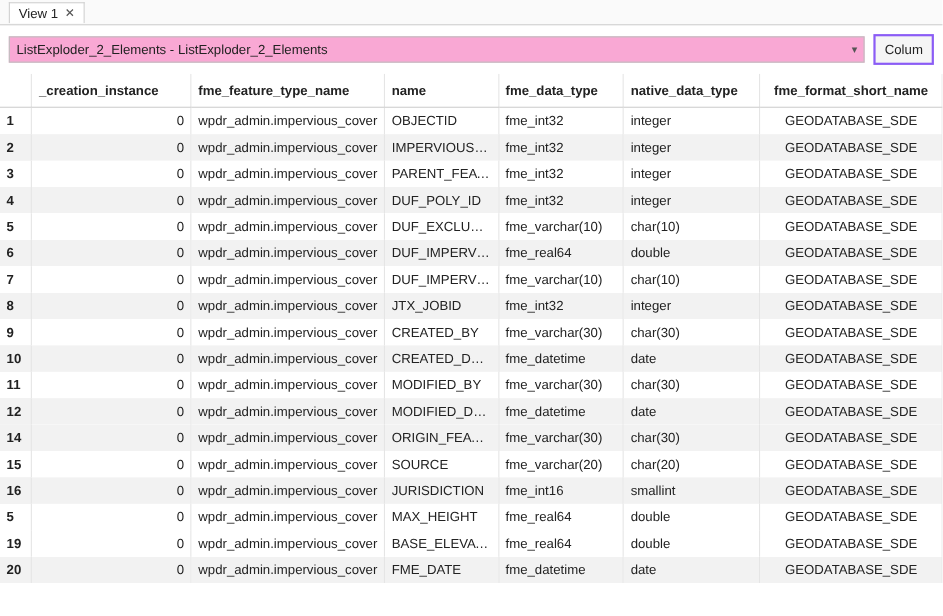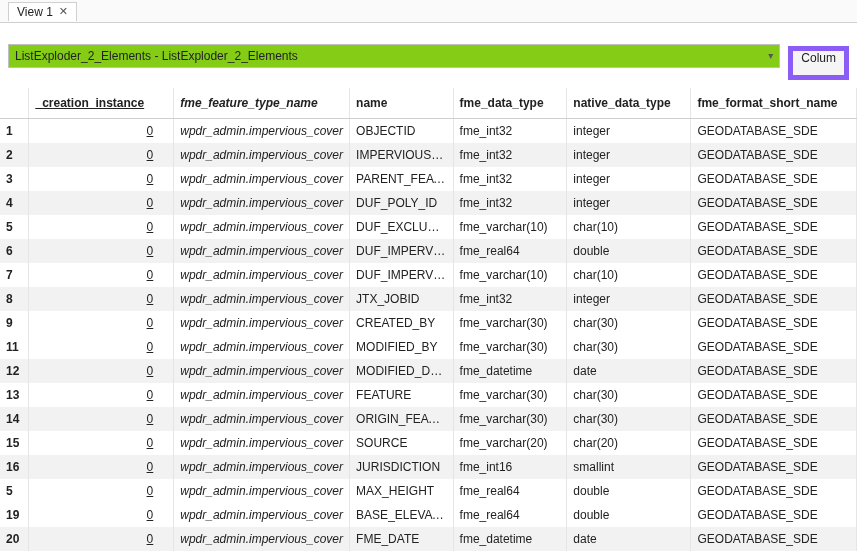--- a/index.html
+++ b/index.html
@@ -41,39 +41,38 @@
     align-items: center;
     gap: 8px;
     padding: 8px 8px;
   }
   .combo {
     flex: 1;
     display: flex;
     align-items: center;
     justify-content: space-between;
     border: 1px solid #bfbfbf;
-    background: #84cc16;
+    background: #f9a8d4;
     height: 22px;
     padding: 0 6px;
     font-size: 12px;
     gap: 20px;
   }
   .combo .chev {
     font-size: 10px;
     color: #555;
   }
   .btn {
     height: 24px;
     padding: 0 8px;
-    border: 5px solid #8b5cf6;
+    border: 2px solid #8b5cf6;
     background: #f5f5f5;
     font-size: 12px;
     display: flex;
-    align-items: flex-start;
-    margin-top: 15px;
+    align-items: center;
   }
   .grid {
     width: 100%;
     overflow: hidden;
   }
   table {
     border-collapse: collapse;
     width: 100%;
     table-layout: fixed;
   }
@@ -96,26 +95,26 @@
     height: 24px;
   }
   tbody tr.odd  { background: #ffffff; }
   tbody tr.even { background: #f2f2f2; }
   .rownum {
     font-weight: 600;
     text-align: left;
     width: 28px;
     background: inherit;
   }
-  .col-ci   { width: 140px; text-align: right; padding-right: 20px; text-decoration: underline; }
-  .col-ft   { width: 170px; font-style: italic; }
+  .col-ci   { width: 140px; text-align: right; padding-right: 6px; }
+  .col-ft   { width: 170px; }
   .col-name { width: 100px; }
   .col-dt   { width: 110px; margin-top: 15px; }
   .col-ndt  { width: 120px; }
-  .col-fmt  { width: 160px; }
+  .col-fmt  { width: 160px; text-align: center; }
   th.col-ci { text-align: left; }
 </style>
 </head>
 <body>
 
 <div class="tabbar">
   <div class="tab">
     <span>View 1</span>
     <span class="close">✕</span>
   </div>
@@ -228,45 +227,45 @@
         </tr>
         <tr class="odd">
           <td class="rownum">9</td>
           <td class="col-ci">0</td>
           <td class="col-ft">wpdr_admin.impervious_cover</td>
           <td class="col-name">CREATED_BY</td>
           <td class="col-dt">fme_varchar(30)</td>
           <td class="col-ndt">char(30)</td>
           <td class="col-fmt">GEODATABASE_SDE</td>
         </tr>
+        <tr class="even">
+          <td class="rownum">10</td>
+          <td class="col-ci">0</td>
+          <td class="col-ft">wpdr_admin.impervious_cover</td>
+          <td class="col-name">CREATED_DATE</td>
+          <td class="col-dt">fme_datetime</td>
+          <td class="col-ndt">date</td>
+          <td class="col-fmt">GEODATABASE_SDE</td>
+        </tr>
         <tr class="odd">
           <td class="rownum">11</td>
           <td class="col-ci">0</td>
           <td class="col-ft">wpdr_admin.impervious_cover</td>
           <td class="col-name">MODIFIED_BY</td>
           <td class="col-dt">fme_varchar(30)</td>
           <td class="col-ndt">char(30)</td>
           <td class="col-fmt">GEODATABASE_SDE</td>
         </tr>
         <tr class="even">
           <td class="rownum">12</td>
           <td class="col-ci">0</td>
           <td class="col-ft">wpdr_admin.impervious_cover</td>
           <td class="col-name">MODIFIED_DATE</td>
           <td class="col-dt">fme_datetime</td>
           <td class="col-ndt">date</td>
-          <td class="col-fmt">GEODATABASE_SDE</td>
-        </tr>
-        <tr class="odd">
-          <td class="rownum">13</td>
-          <td class="col-ci">0</td>
-          <td class="col-ft">wpdr_admin.impervious_cover</td>
-          <td class="col-name">FEATURE</td>
-          <td class="col-dt">fme_varchar(30)</td>
-          <td class="col-ndt">char(30)</td>
           <td class="col-fmt">GEODATABASE_SDE</td>
         </tr>
         <tr class="even">
           <td class="rownum">14</td>
           <td class="col-ci">0</td>
           <td class="col-ft">wpdr_admin.impervious_cover</td>
           <td class="col-name">ORIGIN_FEATU...</td>
           <td class="col-dt">fme_varchar(30)</td>
           <td class="col-ndt">char(30)</td>
           <td class="col-fmt">GEODATABASE_SDE</td>

